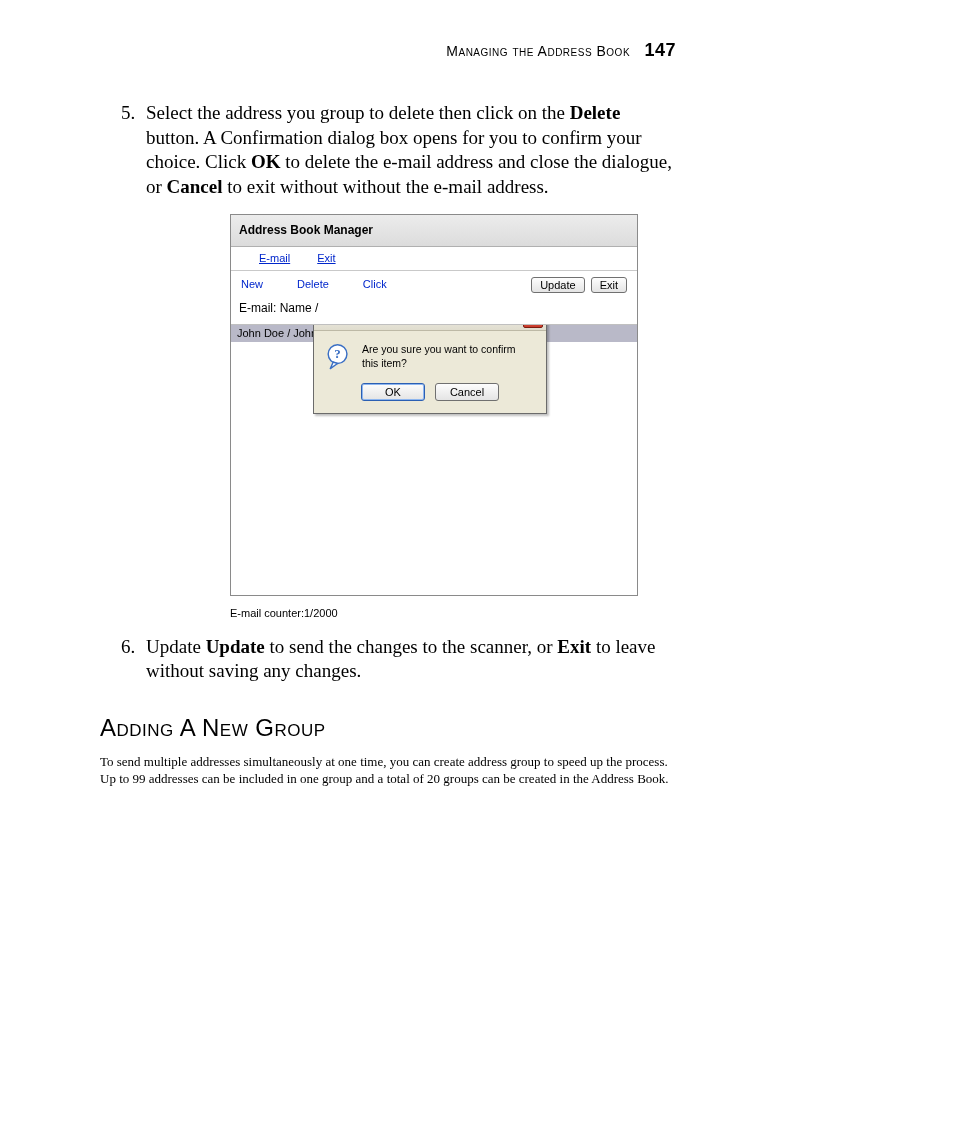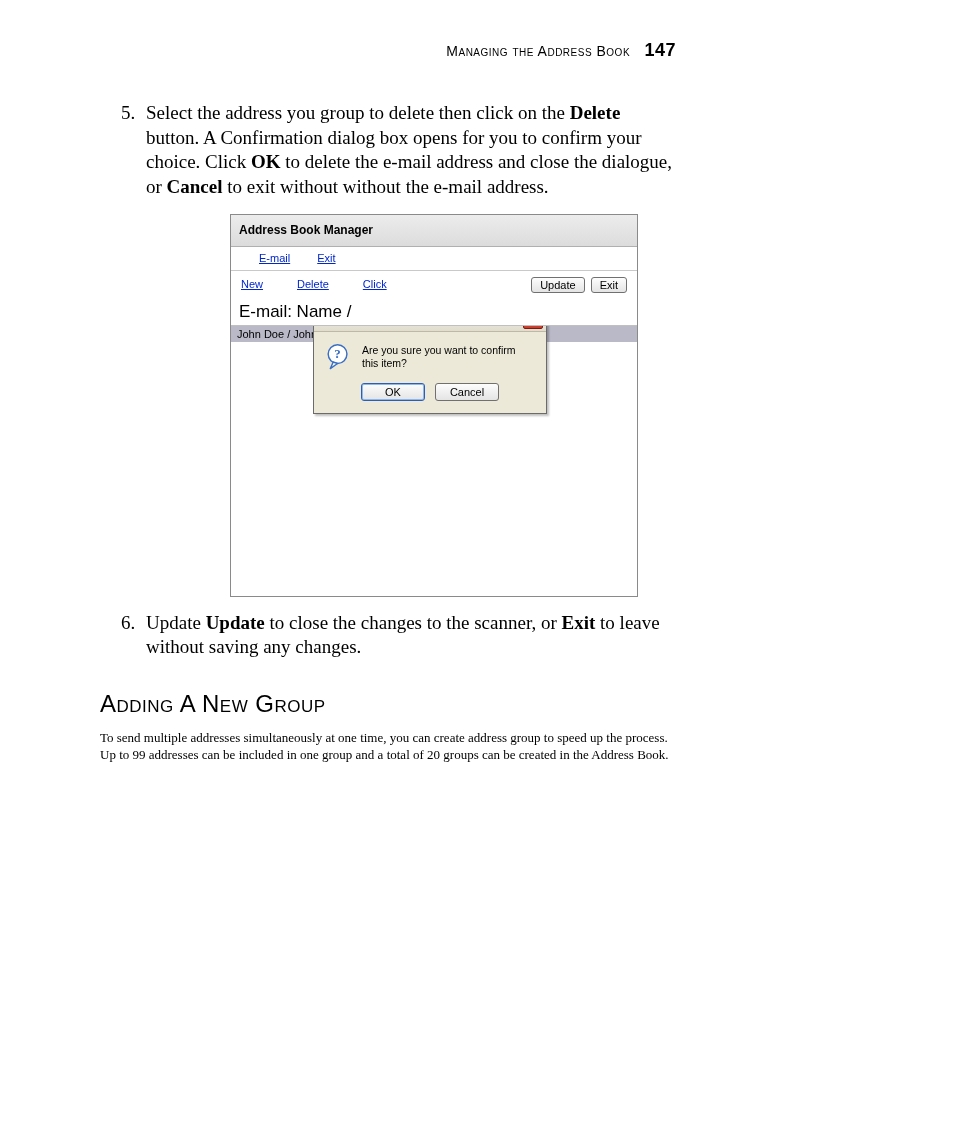--- a/index.html
+++ b/index.html
@@ -81,34 +81,33 @@
     padding: 6px 10px;
     gap: 30px;
   }
   .abm-toolbar .links {
     display: flex;
     gap: 34px;
     flex: 1;
   }
   .abm-toolbar a {
     color: #0026cc;
-    text-decoration: underline;
   }
   .winbtn {
     font-family: Tahoma, Verdana, Arial, sans-serif;
     font-size: 11px;
     padding: 1px 8px;
     background: linear-gradient(#fdfdfd, #e4e4e4);
     border: 1px solid #707070;
     border-radius: 3px;
     cursor: default;
   }
   .abm-colhead {
-    padding: 2px 8px 2px 8px;
-    font-size: 17px;
+    padding: 2px 8px 8px 8px;
+    font-size: 12px;
   }
   .abm-list {
     position: relative;
     height: 270px;
     border-top: 1px solid #c0c0c0;
     overflow: hidden;
   }
   .list-row {
     font-size: 11px;
     padding: 1px 6px;
@@ -249,25 +248,28 @@
                   <div class="body-text">Are you sure you want to confirm this item?</div>
                 </div>
                 <div class="btnrow">
                   <div class="dlgbtn default">OK</div>
                   <div class="dlgbtn">Cancel</div>
                 </div>
               </div>
 
             </div>
           </div>
+          <div class="counter-line">
+            <span>E-mail counter:</span><span>1/2000</span>
+          </div>
         </div>
       </div>
     </li>
 
     <li>
-      <span>Update </span><span class="bold">Update</span><span> to close the changes to the scanner, or </span><span class="bold">Exit</span><span> to leave without saving any changes.</span>
+      <span>Update </span><span class="bold">Update</span><span> to send the changes to the scanner, or </span><span class="bold">Exit</span><span> to leave without saving any changes.</span>
     </li>
   </ol>
 
   <div class="section-heading">Adding A New Group</div>
   <div class="body-para">To send multiple addresses simultaneously at one time, you can create address group to speed up the process. Up to 99 addresses can be included in one group and a total of 20 groups can be created in the Address Book.</div>
 
 </div>
 
 </body></html>

